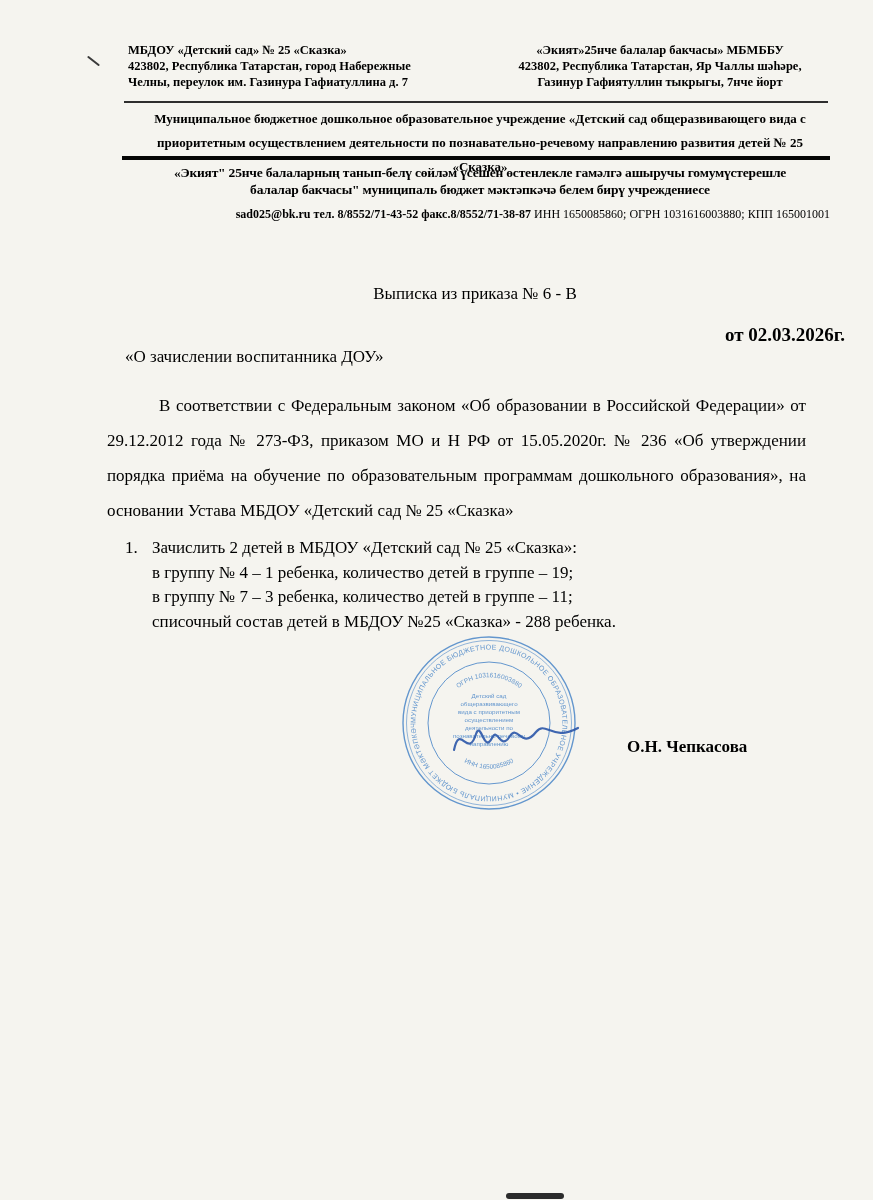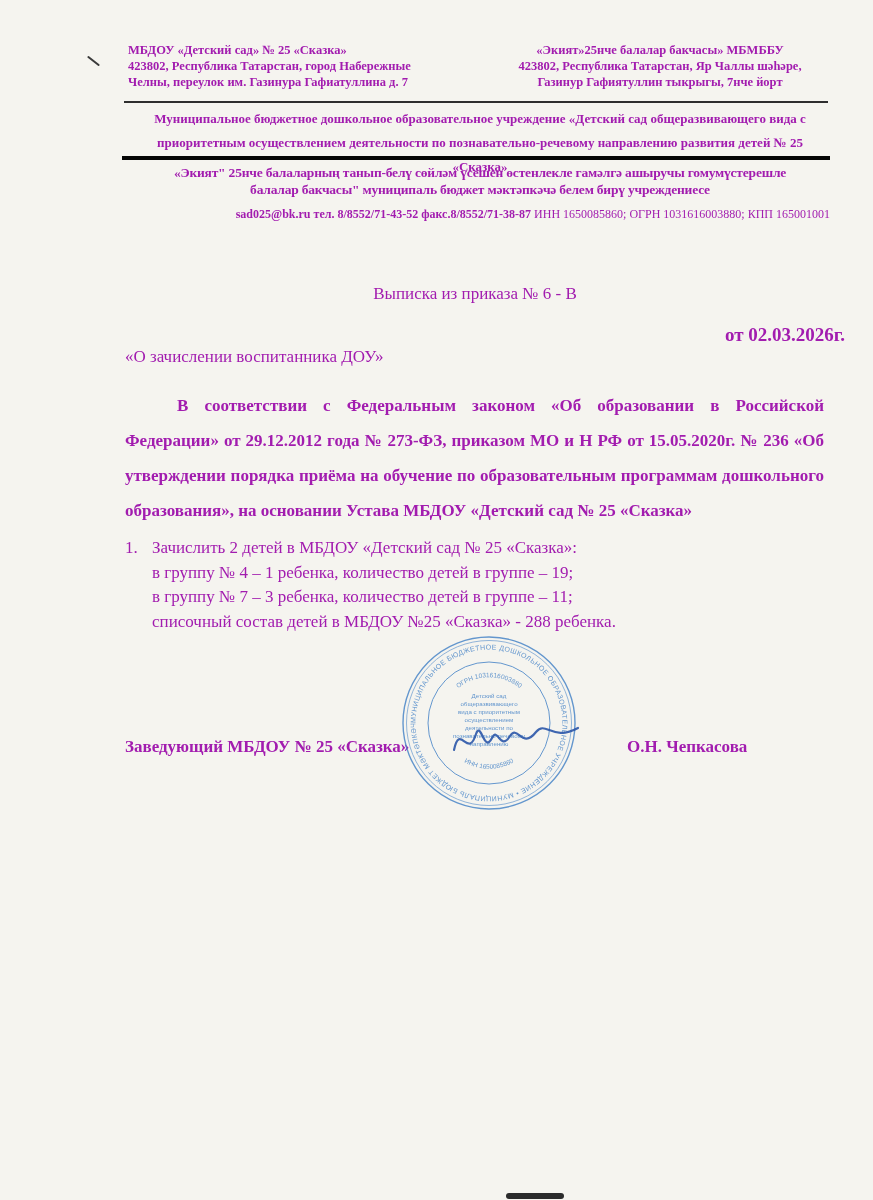--- a/index.html
+++ b/index.html
@@ -1,21 +1,21 @@
 <!DOCTYPE html>
 <html><head>
 <meta charset="utf-8">
 <style>
   html,body { margin:0; padding:0; background:#d9d9d9; }
   .page {
     position:relative;
     width:873px; height:1200px;
     background:#f5f4ef;
     font-family:"Liberation Serif", serif;
-    color:#a21caf;
+    color:#000000;
     overflow:hidden;
   }
   
   .hdr-left {
     position:absolute; left:128px; top:42px; width:352px;
     font-size:12.5px; font-weight:bold; line-height:16px; text-align:left;
   }
   .hdr-right {
     position:absolute; left:492px; top:42px; width:336px;
     font-size:12.5px; font-weight:bold; line-height:16px; text-align:center;
@@ -49,22 +49,22 @@
   }
   .doc-date {
     position:absolute; right:28px; top:324px;
     font-size:19px; font-weight:bold; text-align:right;
   }
   .doc-subject {
     position:absolute; left:125px; top:347px;
     font-size:17px; font-weight:normal;
   }
   .body-par {
-    position:absolute; left:125px; top:388px; width:699px;
-    font-size:17px; line-height:35px; text-align:justify; text-indent:52px;font-weight:bold;
+    position:absolute; left:107px; top:388px; width:699px;
+    font-size:17px; line-height:35px; text-align:justify; text-indent:52px;
   }
   .order-list {
     position:absolute; left:125px; top:536px; width:700px;
     font-size:17px; line-height:24.5px;
   }
   .order-list .li-first { display:flex; }
   .order-list .marker { width:27px; flex:0 0 27px; }
   .order-list .li-cont { padding-left:27px; }
   
   .sig-title {
@@ -127,21 +127,20 @@
   <div class="order-list">
     <div class="li-first">
       <span class="marker">1.</span>
       <span>Зачислить 2 детей в МБДОУ «Детский сад № 25 «Сказка»:</span>
     </div>
     <div class="li-cont">в группу № 4 – 1 ребенка, количество детей в группе – 19;</div>
     <div class="li-cont">в группу № 7 – 3 ребенка, количество детей в группе – 11;</div>
     <div class="li-cont">списочный состав детей в МБДОУ №25 «Сказка» - 288 ребенка.</div>
   </div>
 
-  <div class="sig-title">Заведующий МБДОУ № 25 «Сказка»</div>
   <div class="sig-name">О.Н. Чепкасова</div>
 
   <svg class="stamp" viewBox="0 0 182 182">
     <defs>
       <path id="ringPath" d="M 17.5,91 A 73.5,73.5 0 1,1 164.5,91 A 73.5,73.5 0 1,1 17.5,91"></path>
       <path id="ogrnPath" d="M 47,74 A 48,48 0 0,1 135,74"></path>
       <path id="innPath" d="M 47,108 A 48,48 0 0,0 135,108"></path>
     </defs>
     <circle cx="91" cy="91" r="86" fill="none" stroke="#4a86c8" stroke-width="1.4"></circle>
     <circle cx="91" cy="91" r="82.5" fill="none" stroke="#4a86c8" stroke-width="0.7"></circle>

